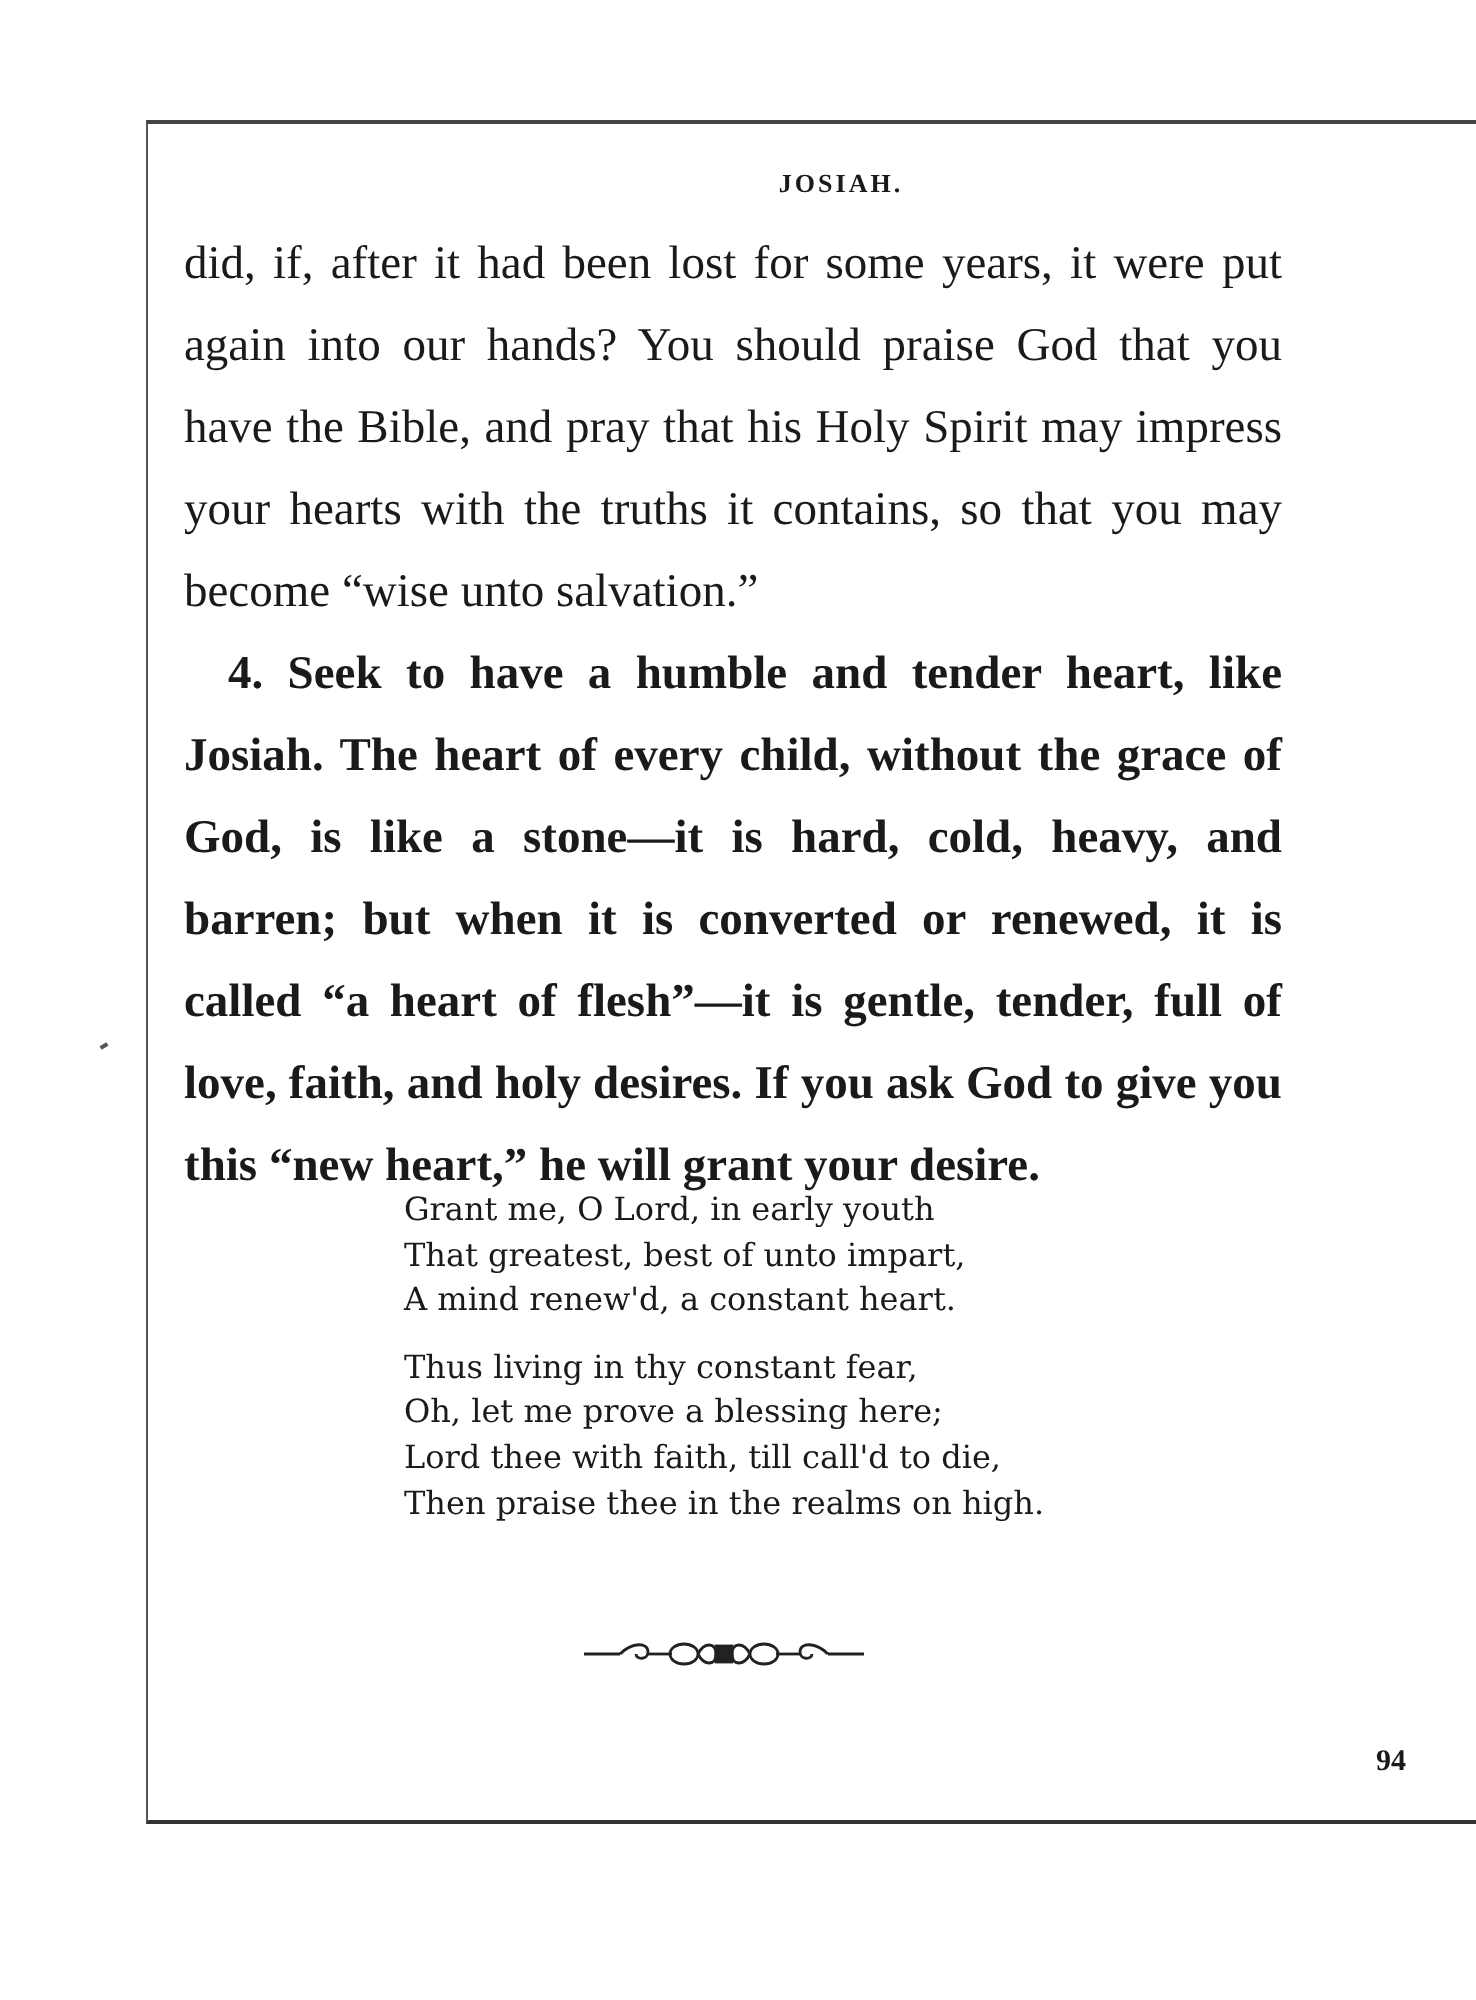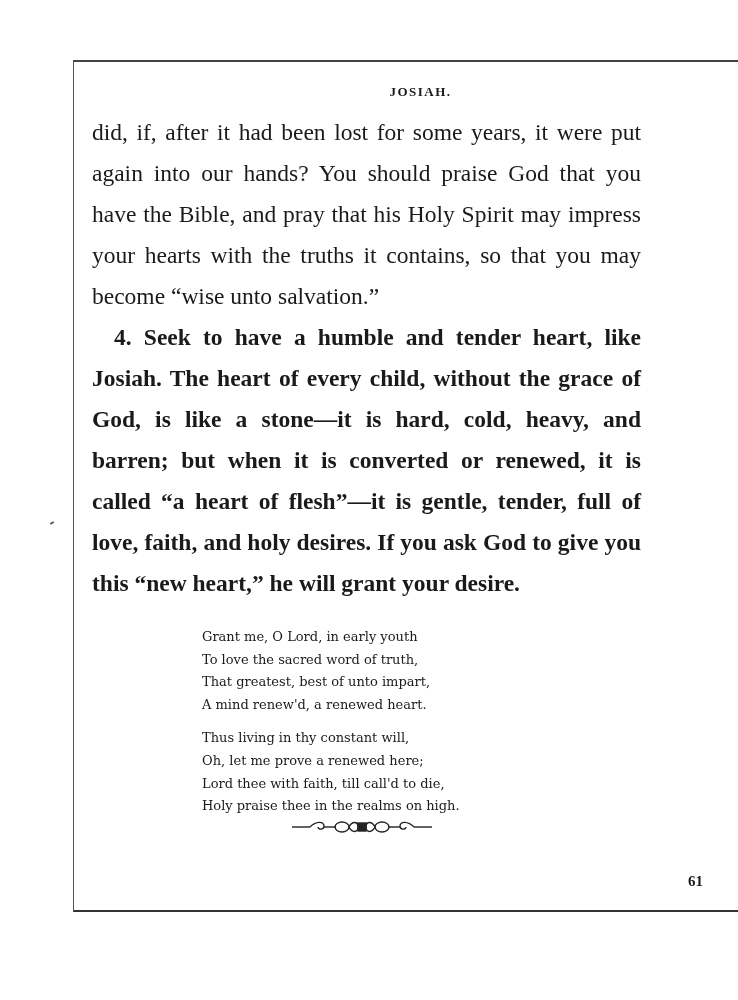--- a/index.html
+++ b/index.html
@@ -51,23 +51,22 @@
     }
     .body-text p.indent {
       text-indent: 22px;
       font-weight: bold;
     }
     .verse {
       position: absolute;
       left: 128px;
       top: 532px;
       font-family: "DejaVu Serif", "Liberation Serif", serif;
-      font-size: 13px;
+      font-size: 16px;
       line-height: 22.6px;
-      margin-top: 32px;
     }
     .stanza {
       margin: 0 0 11px 0;
     }
     .stanza .line {
       display: block;
       white-space: nowrap;
     }
     .ornament {
       position: absolute;
@@ -103,43 +102,42 @@
   <div class="running-head">JOSIAH.</div>
 
   <div class="body-text">
     <p class="">did, if, after it had been lost for some years, it were put again into our hands? You should praise God that you have the Bible, and pray that his Holy Spirit may impress your hearts with the truths it contains, so that you may become “wise unto salvation.”</p>
     <p class="indent">4. Seek to have a humble and tender heart, like Josiah. The heart of every child, without the grace of God, is like a stone—it is hard, cold, heavy, and barren; but when it is converted or renewed, it is called “a heart of flesh”—it is gentle, tender, full of love, faith, and holy desires. If you ask God to give you this “new heart,” he will grant your desire.</p>
   </div>
 
   <div class="verse">
     <div class="stanza">
       <span class="line">Grant me, O Lord, in early youth</span>
-      <span class="line">To love the sacred word of truth,</span>
       <span class="line">That greatest, best of unto impart,</span>
-      <span class="line">A mind renew'd, a renewed heart.</span>
+      <span class="line">A mind renew'd, a constant heart.</span>
     </div>
     <div class="stanza">
-      <span class="line">Thus living in thy constant will,</span>
-      <span class="line">Oh, let me prove a renewed here;</span>
+      <span class="line">Thus living in thy constant fear,</span>
+      <span class="line">Oh, let me prove a blessing here;</span>
       <span class="line">Lord thee with faith, till call'd to die,</span>
-      <span class="line">Holy praise thee in the realms on high.</span>
+      <span class="line">Then praise thee in the realms on high.</span>
     </div>
   </div>
 
   <svg class="ornament" viewBox="0 0 140 20" xmlns="http://www.w3.org/2000/svg">
     <g fill="none" stroke="#222" stroke-width="1.4">
       <line x1="0" y1="10" x2="18" y2="10"></line>
       <line x1="122" y1="10" x2="140" y2="10"></line>
       <path d="M18 10 C 24 4, 32 4, 32 9 C 32 13, 26 13, 26 10"></path>
       <path d="M122 10 C 116 4, 108 4, 108 9 C 108 13, 114 13, 114 10"></path>
       <path d="M32 10 L 44 10"></path>
       <path d="M96 10 L 108 10"></path>
       <ellipse cx="50" cy="10" rx="7" ry="5"></ellipse>
       <ellipse cx="90" cy="10" rx="7" ry="5"></ellipse>
       <path d="M57 10 C 60 4, 66 4, 66 10 C 66 16, 60 16, 57 10"></path>
       <path d="M83 10 C 80 4, 74 4, 74 10 C 74 16, 80 16, 83 10"></path>
       <rect x="66" y="6" width="8" height="8" fill="#222"></rect>
     </g>
   </svg>
 
-  <div class="page-number">61</div>
+  <div class="page-number">94</div>
 
 </div>
 
 </body></html>

